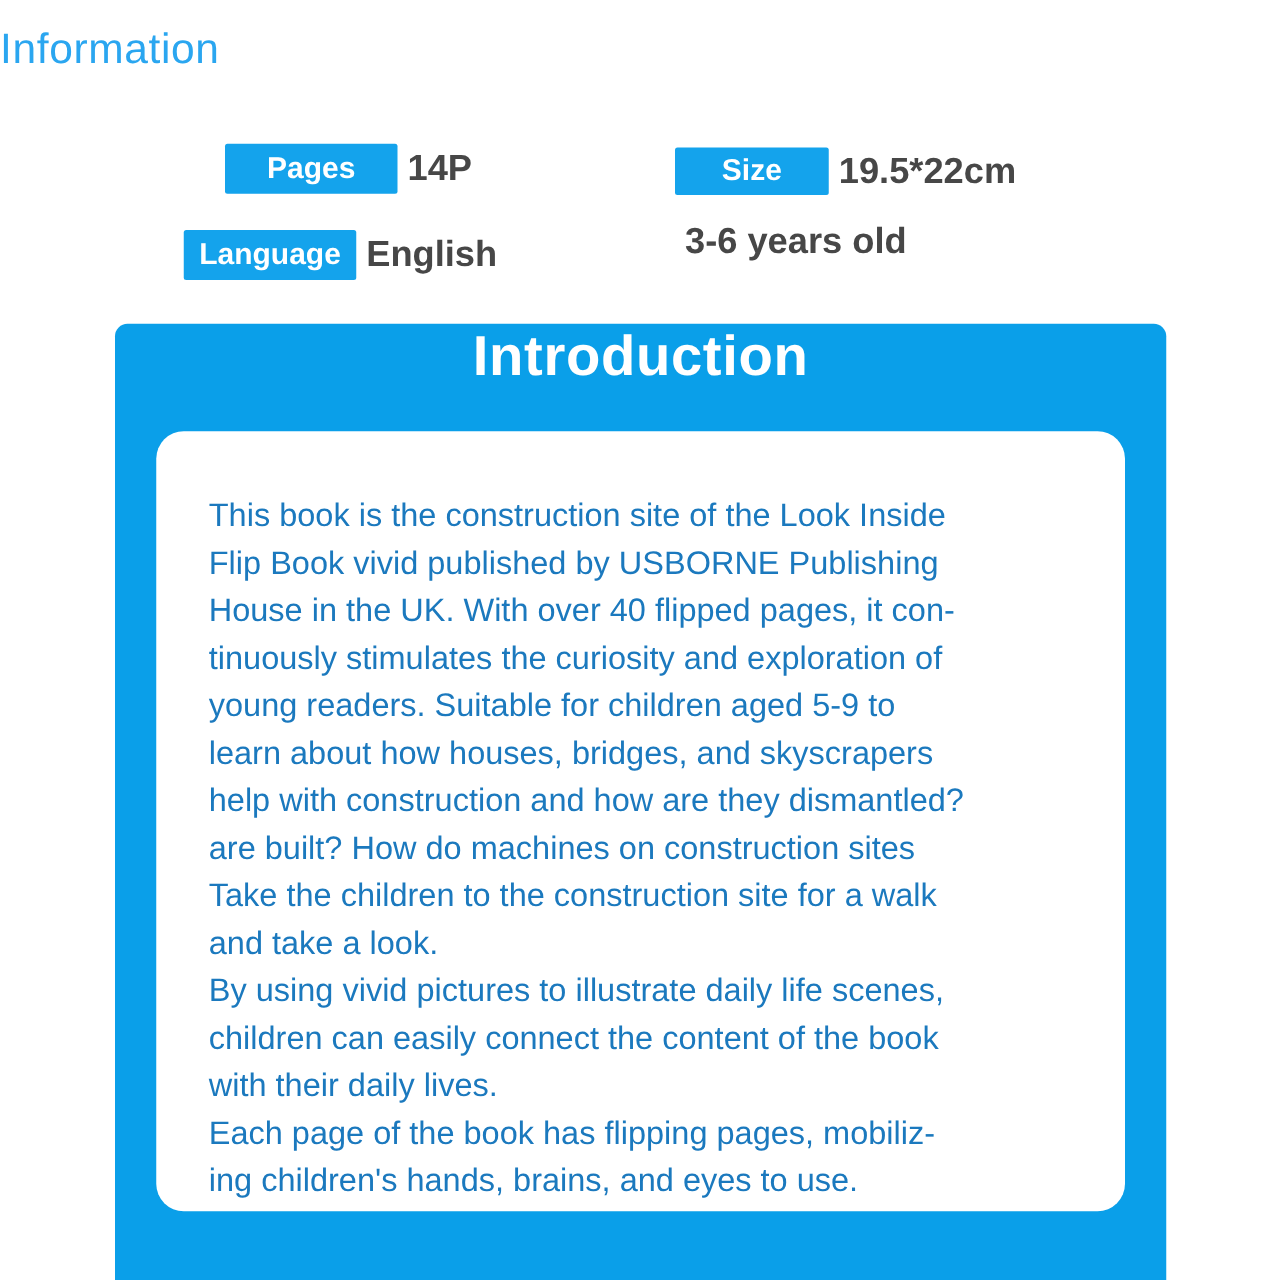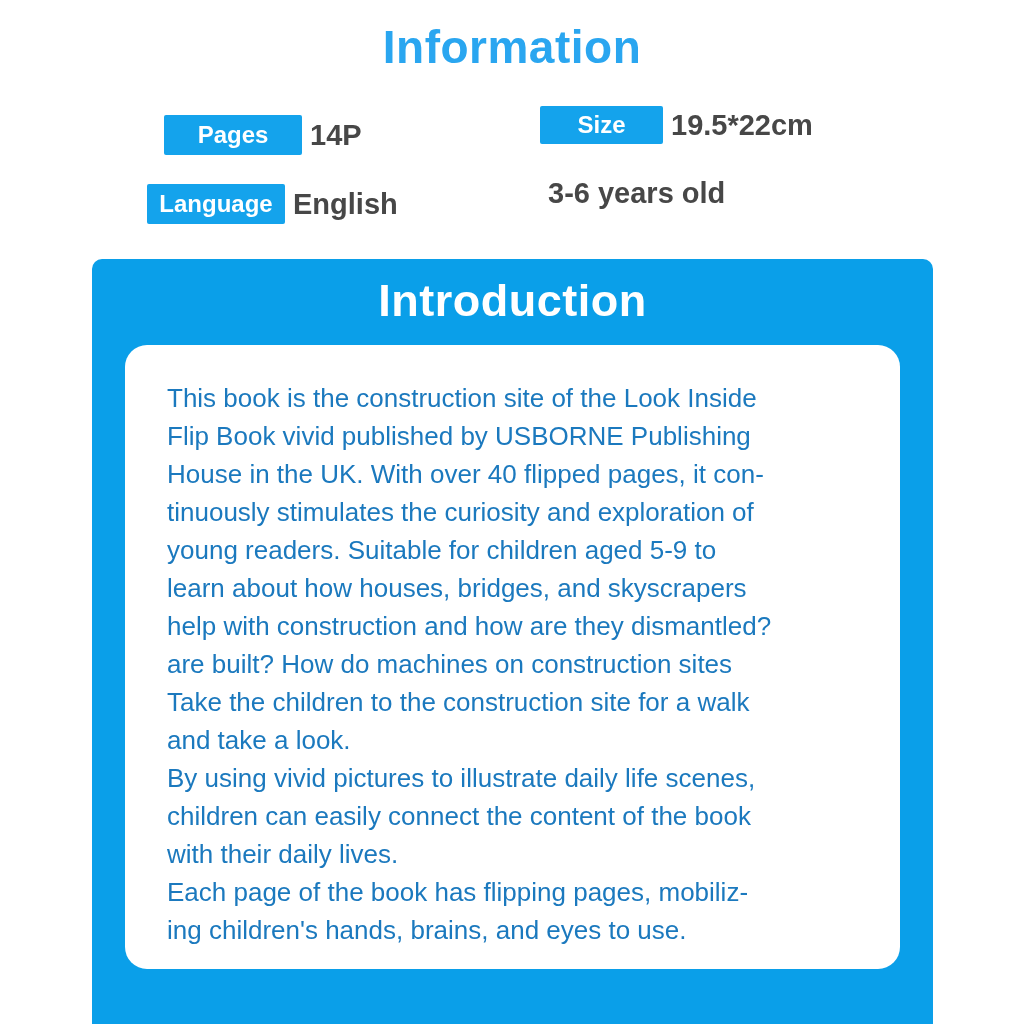--- a/index.html
+++ b/index.html
@@ -14,23 +14,22 @@
     height: 1024px;
     overflow: hidden;
     background: #ffffff;
   }
   .page-title {
     position: absolute;
     top: 20px;
     left: 0;
     width: 100%;
     margin: 0;
-    text-align: center;
-    font-size: 46px;
-    font-weight: 700;
+    font-size: 34px;
+    font-weight: 400;
     letter-spacing: 0.5px;
     color: #2AA6F0;
   }
   .info-item {
     position: absolute;
     display: flex;
     align-items: center;
   }
   .info-badge {
     display: inline-block;
@@ -45,53 +44,52 @@
   }
   .badge-wide  { width: 138px; }
   .badge-small { width: 123px; height: 38px; line-height: 38px; }
   .info-value {
     margin-left: 8px;
     color: #474747;
     font-weight: 700;
     font-size: 29px;
     white-space: nowrap;
   }
-  .item-pages    { left: 136px; top: 115px; padding-left: 28px; }
+  .item-pages    { left: 152px; top: 115px; padding-left: 28px; }
   .item-language { left: 147px; top: 184px; }
-  .item-size     { left: 540px; top: 106px; }
+  .item-size     { left: 540px; top: 118px; }
   .item-suit     { left: 540px; top: 177px; }
 
   .intro-box {
     position: absolute;
     left: 92px;
     top: 259px;
     width: 841px;
     height: 765px;
     background: #0A9FE9;
     border-radius: 10px 10px 0 0;
   }
   .intro-heading {
     margin: 0;
-    padding-top: 16px;
     text-align: center;
     color: #ffffff;
     font-size: 45px;
     font-weight: 700;
     letter-spacing: 0.5px;
   }
   .intro-card {
     position: absolute;
     left: 33px;
     top: 86px;
     width: 775px;
     height: 624px;
     background: #ffffff;
     border-radius: 22px;
     box-sizing: border-box;
-    padding: 34px 36px 0 42px;
+    padding: 48px 36px 0 42px;
     overflow: hidden;
   }
   .intro-line {
     font-size: 26px;
     line-height: 38px;
     color: #1B79BE;
     white-space: nowrap;
   }
 </style>
 </head>

